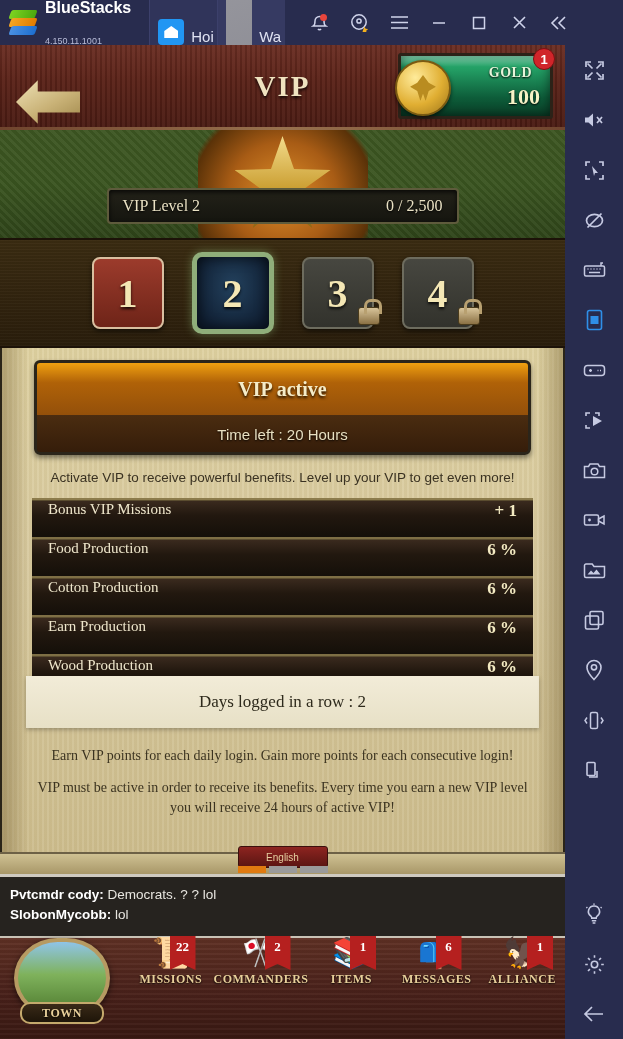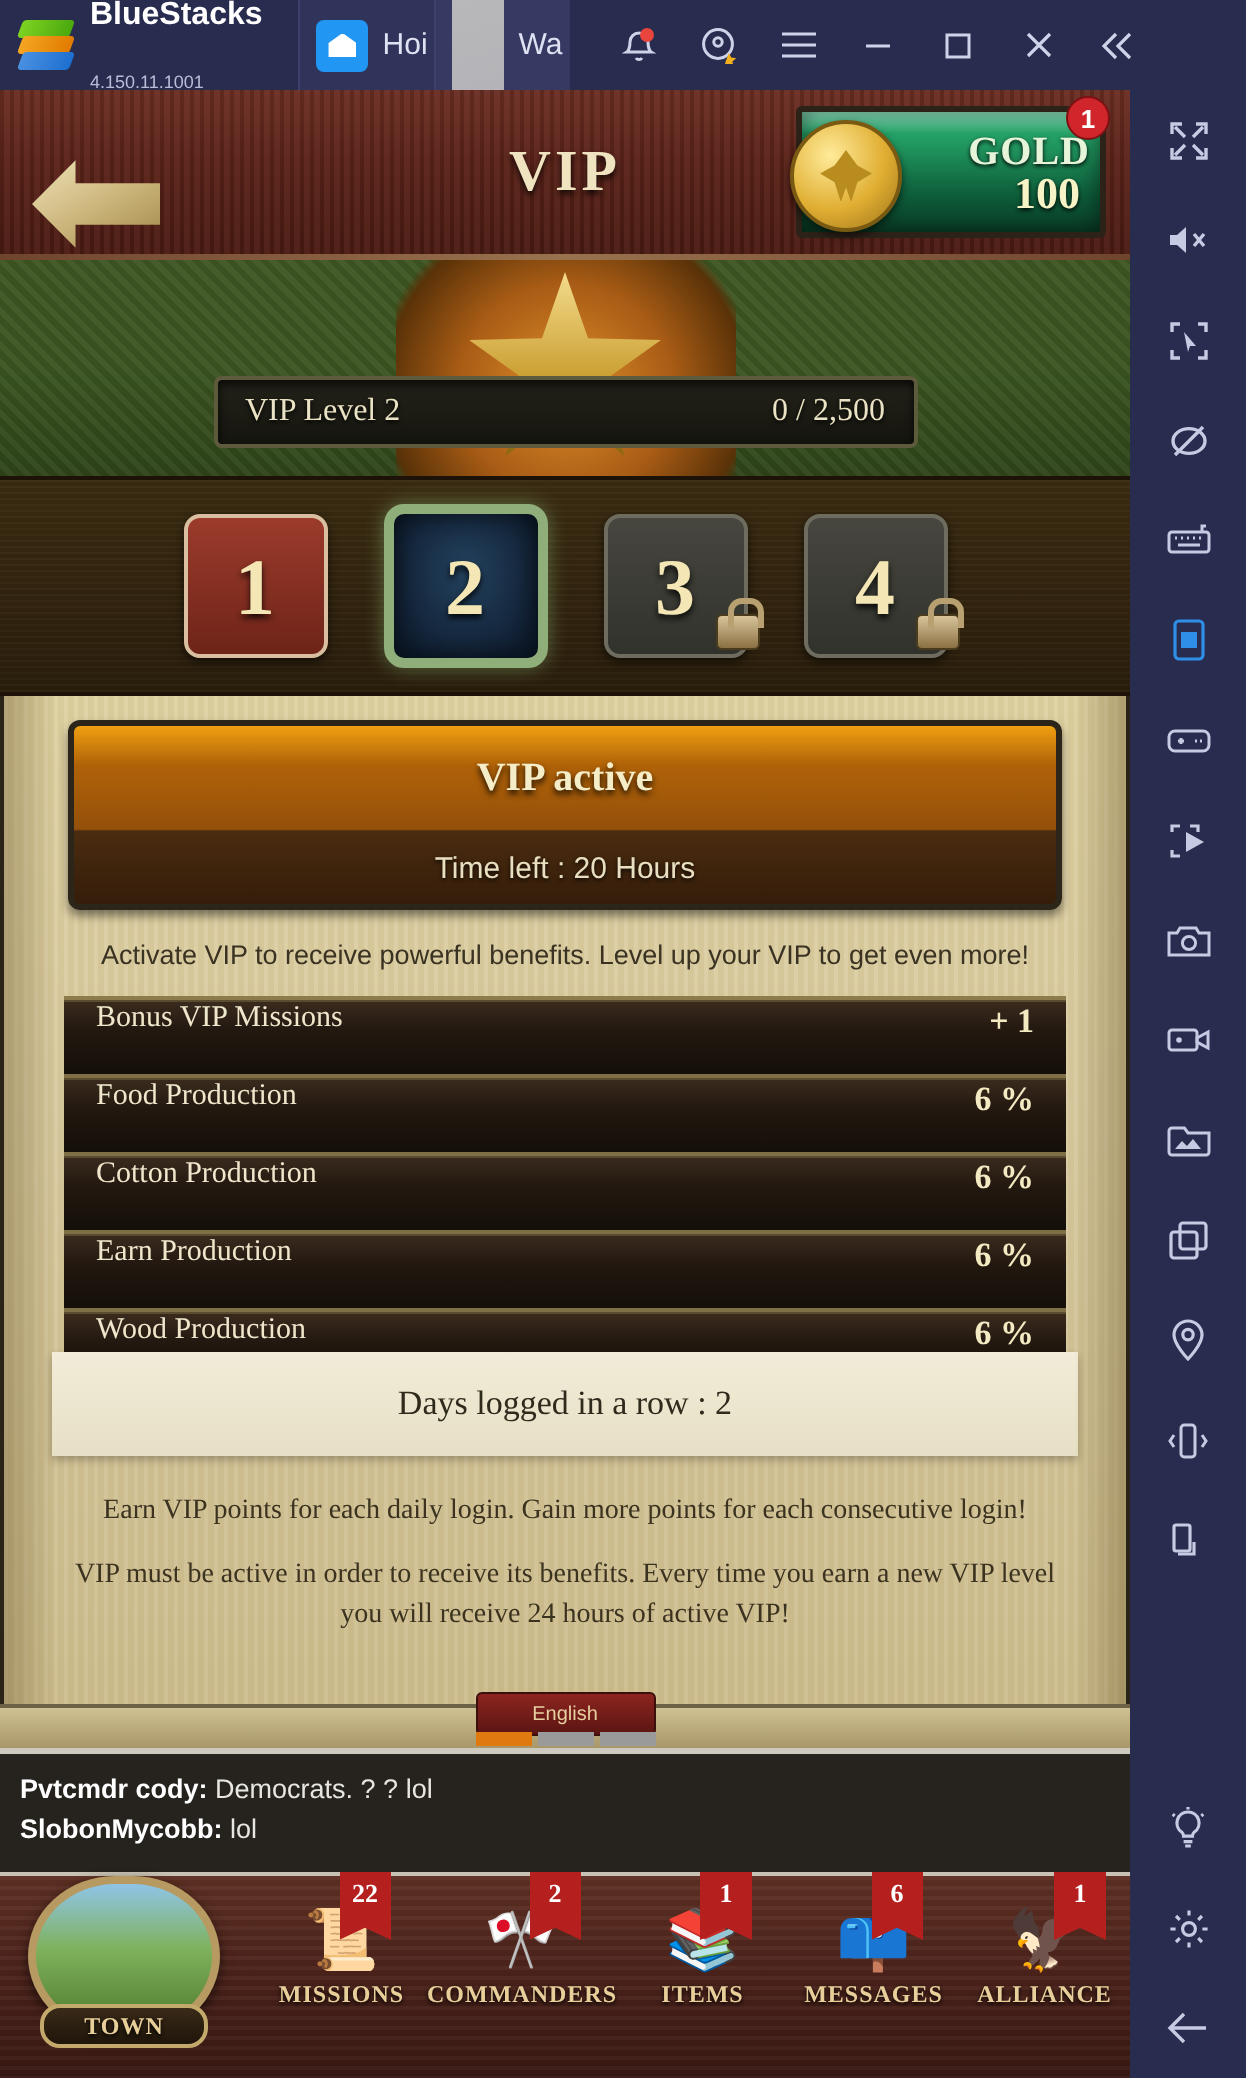--- a/index.html
+++ b/index.html
@@ -24,21 +24,21 @@
     transform: skewX(-20deg);
   }
   .bs-logo .s1 { top: 0;  background: linear-gradient(90deg,#7ed321,#4aa80e); }
   .bs-logo .s2 { top: 8px;background: linear-gradient(90deg,#f5a623,#e07b00); }
   .bs-logo .s3 { top: 16px;background: linear-gradient(90deg,#4a90e2,#1d6fd0); }
   .bs-title { color: #ffffff; font-size: 16px; font-weight: bold; line-height: 17px; }
   .bs-ver { color: #b9bdd8; font-size: 9px; line-height: 11px; margin-top: 20px; }
 
   .tabs { display: flex; align-items: stretch; height: 45px; margin-left: 18px; }
   .tab {
-    display: flex; align-items: center; gap: 7px;
+    display: flex; align-items: flex-end; gap: 7px;
     padding: 0 8px; height: 45px; width: 68px; overflow: hidden;
     background: #30345a; border-left: 1px solid #3c406b;
   }
   .tab.active { background: #363a62; }
   .tab-ico { width: 26px; height: 26px; border-radius: 4px; flex: 0 0 26px; }
   .tab-ico.home { background: #2196f3; position: relative; }
   .tab-ico.home::after {
     content:""; position:absolute; left:6px; top:7px; width:14px; height:12px;
     background:#fff;
     clip-path: polygon(50% 0%, 100% 42%, 100% 100%, 0% 100%, 0% 42%);
@@ -125,22 +125,22 @@
     background: radial-gradient(circle at 35% 30%, #ffeb9a, #e0ae32 55%, #9c741a);
     border: 2px solid #7a5a12;
     box-shadow: 0 2px 4px rgba(0,0,0,.6);
   }
   .gold-coin::after {
     content:""; position:absolute; left:13px; top:13px; width:26px; height:26px;
     background:#b98c20; border-radius:50%;
     clip-path: polygon(50% 0%, 72% 30%, 100% 45%, 72% 62%, 60% 100%, 50% 72%, 40% 100%, 28% 62%, 0% 45%, 28% 30%);
   }
   .gold-lbl {
-    position: absolute; right: 5px; top: 9px; color: #e6f5da;
-    font-size: 20px; font-weight: bold; letter-spacing: .5px;
+    position: absolute; right: 18px; top: 9px; color: #e6f5da;
+    font-size: 14px; font-weight: bold; letter-spacing: .5px;
     font-family: "Liberation Serif", serif; text-shadow: 0 1px 2px #000;
   }
   .gold-val {
     position: absolute; right: 10px; top: 28px; color: #f6f3c6;
     font-size: 22px; font-weight: bold;
     font-family: "Liberation Serif", serif; text-shadow: 0 1px 2px #000;
   }
   .gold-badge {
     position: absolute; right: -5px; top: -8px; width: 22px; height: 22px; border-radius: 50%;
     background: #d0252a; border: 1px solid #7c1013; color: #fff;
@@ -318,21 +318,21 @@
   .navbar {
     position: relative; width: 565px; height: 104px;
     background:
       repeating-linear-gradient(0deg, rgba(255,255,255,.03) 0 2px, rgba(0,0,0,.05) 2px 5px),
       linear-gradient(180deg,#5f3024 0%, #49211a 55%, #381812 100%);
     border-top: 2px solid #c9c3b6;
     display:flex; align-items:flex-end;
   }
   .navitem {
     position: relative; flex: 1 1 0; height: 104px;
-    display:flex; flex-direction:column; align-items:center; justify-content:center;
+    display:flex; flex-direction:column; align-items:center; justify-content:flex-start;
     padding-bottom: 18px;
     margin-top: 34px;
   }
   .navitem .glyph { font-size: 30px; line-height: 34px; margin-bottom: 2px; }
   .navitem .lbl {
     color:#e8cf9a; font-size: 12px; font-weight: bold; letter-spacing: .5px;
     font-family: "Liberation Serif", serif; text-shadow: 0 1px 2px #000;
   }
   .navitem.town { flex: 0 0 128px; }
   .town-orb {

